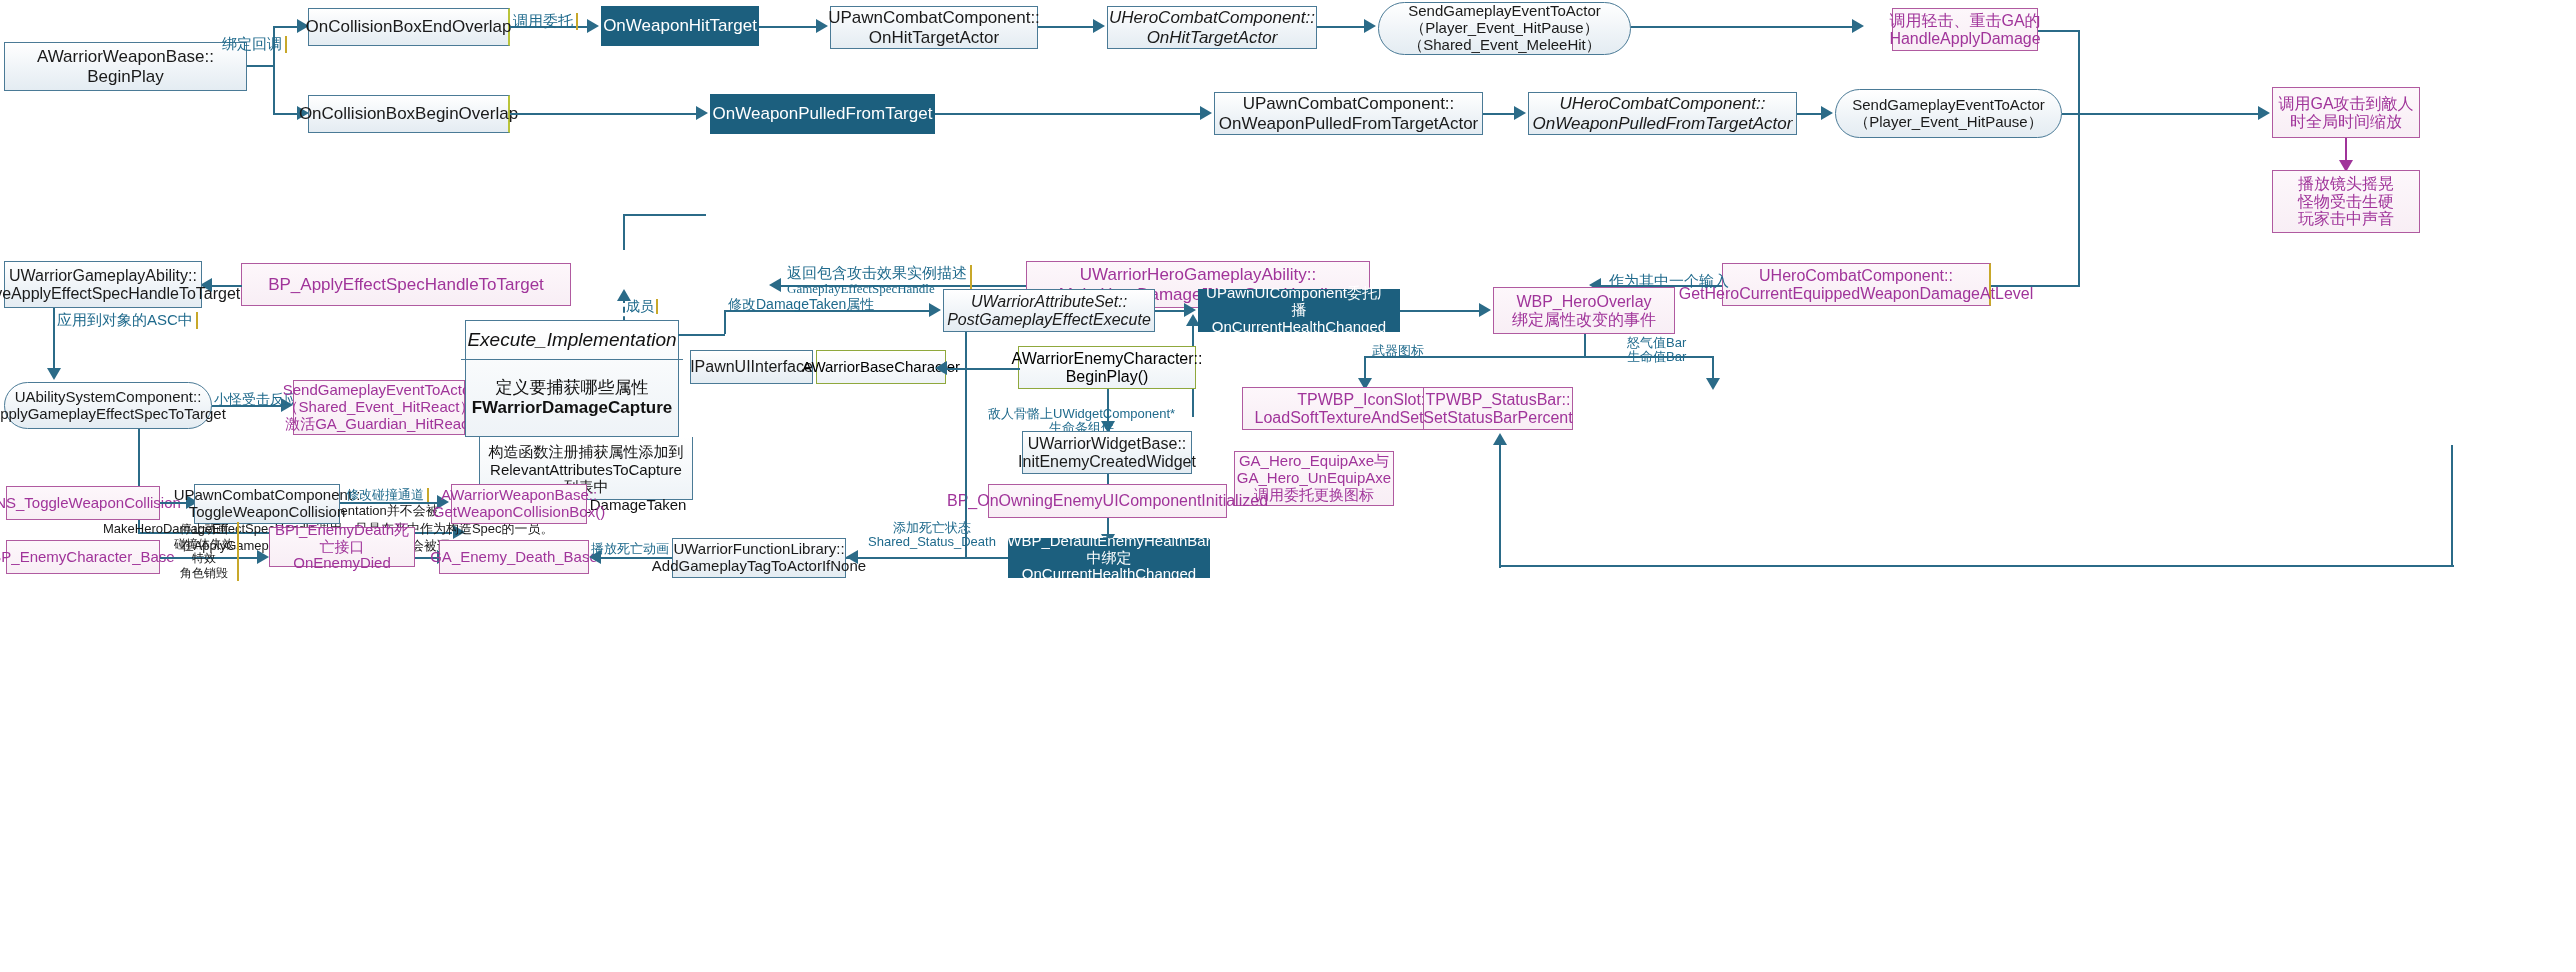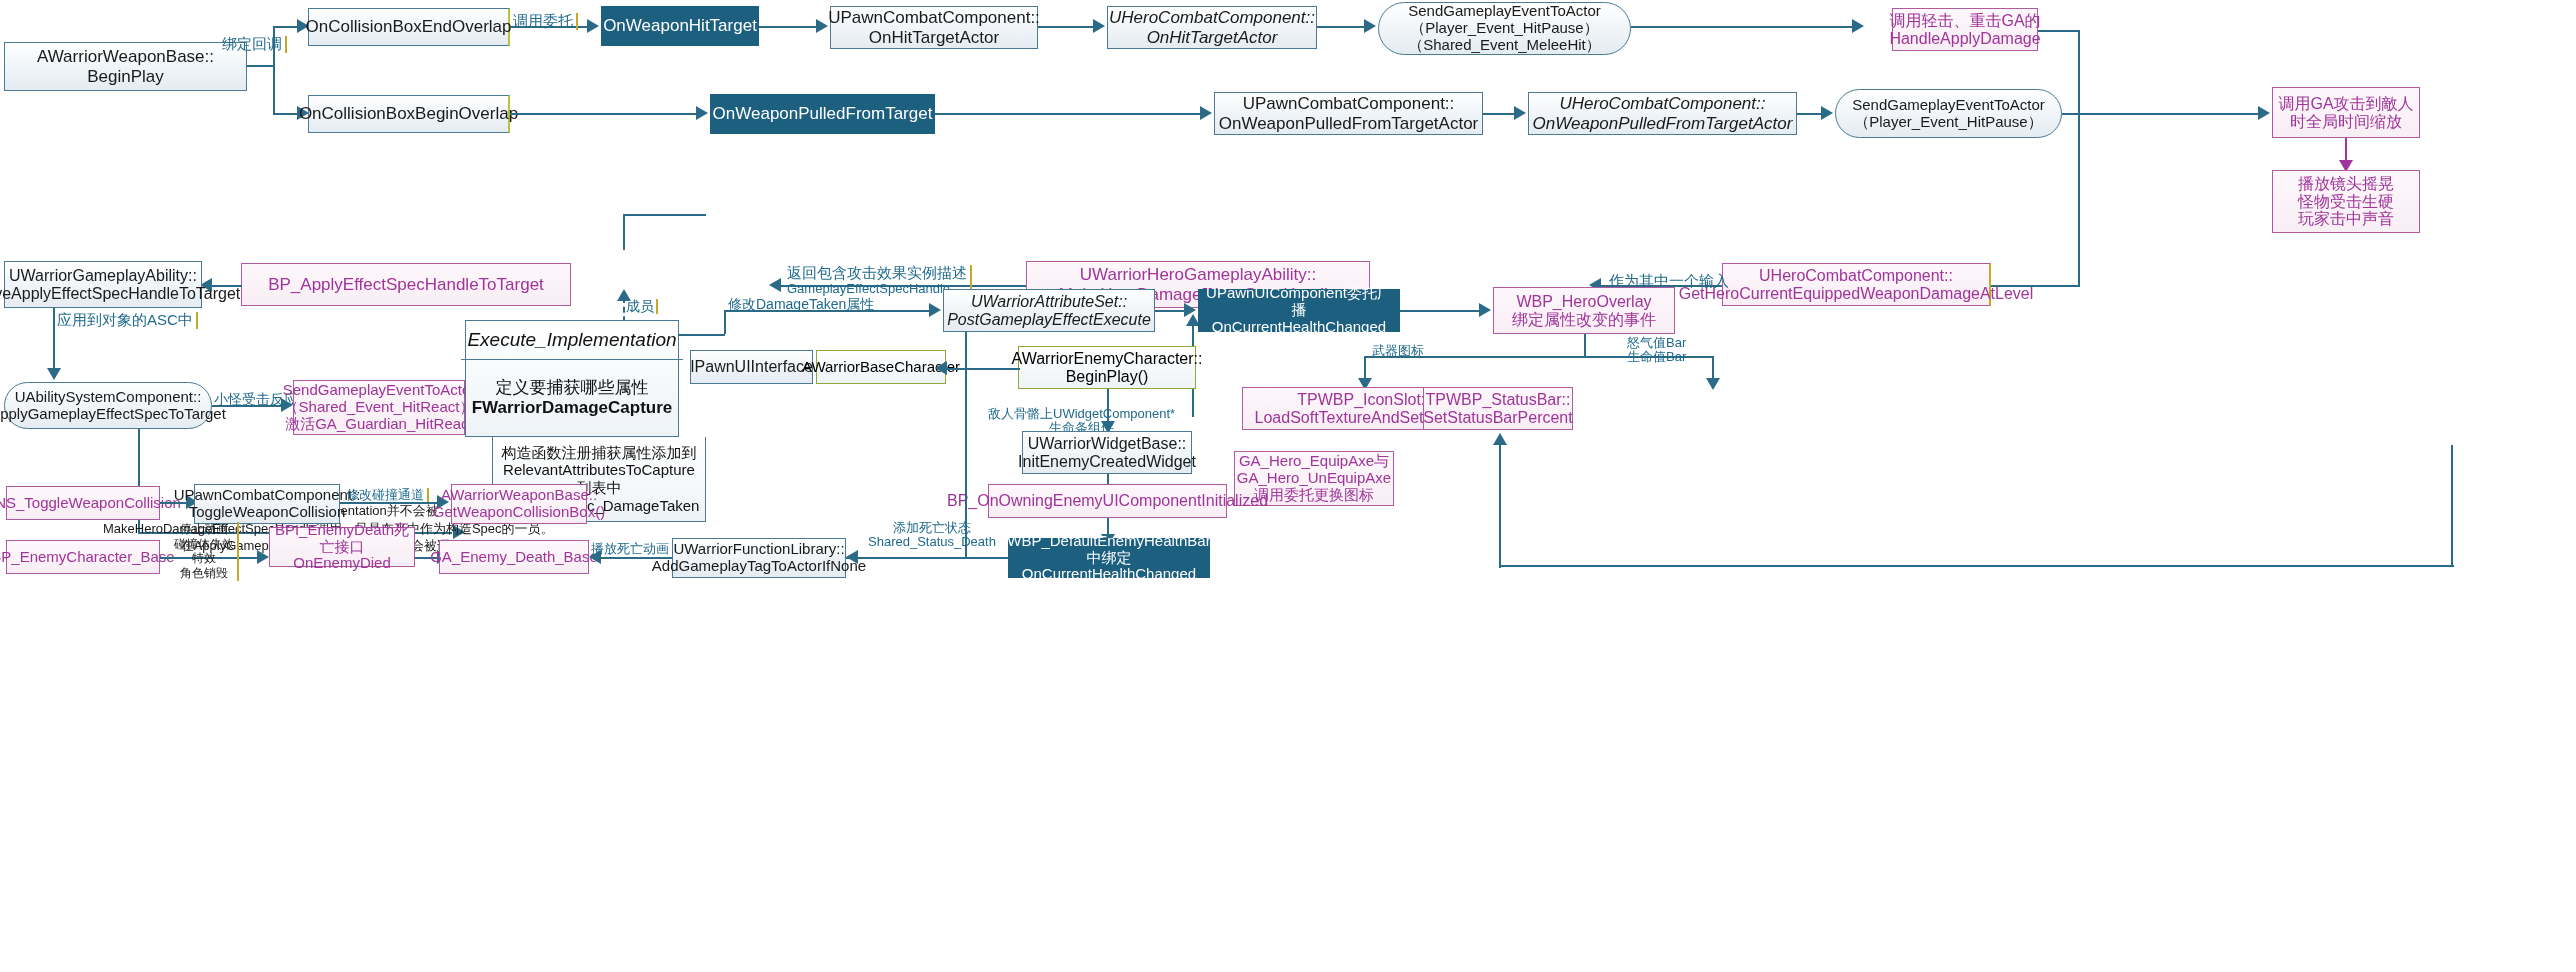--- a/index.html
+++ b/index.html
@@ -206,21 +206,21 @@
 
   <div class="node pink" style="left:1026px;top:261px;width:344px;height:47px;font-size:17px;">
     <span>
       <span>UWarriorHeroGameplayAbility::</span>
       <span>MakeHeroDamageEffectSpecHandle</span>
     </span>
   </div>
 
   <div class="ln lnh" style="left:781px;top:285px;width:245px;"></div>
   <div class="ar ar-l" style="left:769px;top:278px;"></div>
-  <div class="elab" style="left:787px;top:265px;font-size:15px;border-right:2px solid #c8a82a;padding-right:3px;">
+  <div class="elab" style="left:787px;top:265px;font-size:15px;border-right:2px solid #c8a82a;padding-right:3px;font-family:Liberation Serif, serif;">
     <span>返回包含攻击效果实例描述</span>
     <span class="sub tiny">GameplayEffectSpecHandle</span>
   </div>
 
   <div class="node pink" style="left:241px;top:263px;width:330px;height:43px;font-size:17px;">
     <span>BP_ApplyEffectSpecHandleToTarget</span>
   </div>
 
   <div class="ln lnh" style="left:212px;top:285px;width:30px;"></div>
   <div class="ar ar-l" style="left:200px;top:278px;"></div>
@@ -294,21 +294,21 @@
     <span>成员</span>
   </div>
 
   <div class="stack" style="left:465px;top:320px;width:214px;height:117px;">
     <div class="hdr">Execute_Implementation</div>
     <div class="sec">
       <span>定义要捕获哪些属性</span>
       <span class="bold">FWarriorDamageCapture</span>
     </div>
   </div>
-  <div class="stack" style="left:492px;top:437px;width:214px;height:85px;border-top:0;">
+  <div class="stack" style="left:479px;top:437px;width:214px;height:63px;border-top:0;">
     <div class="sec" style="font-size:15px;">
       <span>构造函数注册捕获属性添加到</span>
       <span>RelevantAttributesToCapture列表中</span>
       <span>UGEExecCalc_DamageTaken</span>
     </div>
   </div>
 
   <div class="ln lnh" style="left:678px;top:334px;width:47px;"></div>
   <div class="ln lnv" style="left:724px;top:310px;height:24px;"></div>
   <div class="ln lnh" style="left:724px;top:310px;width:206px;"></div>

